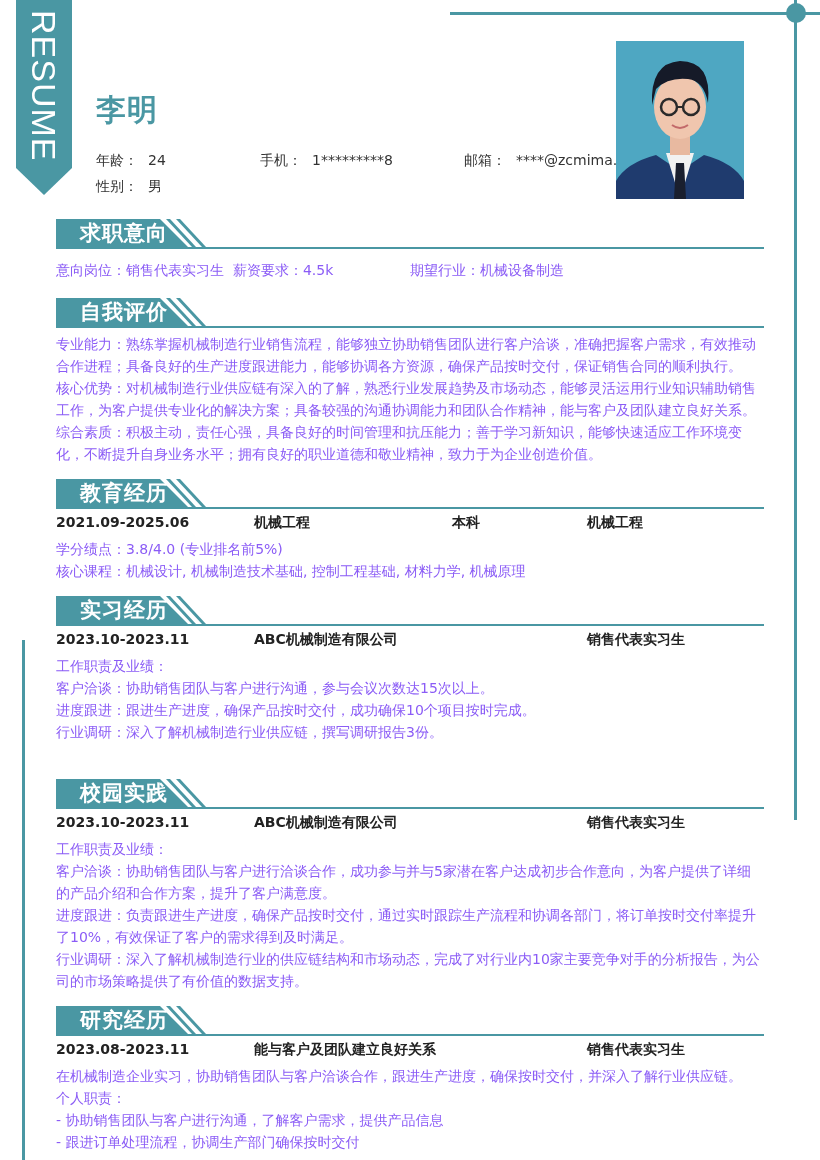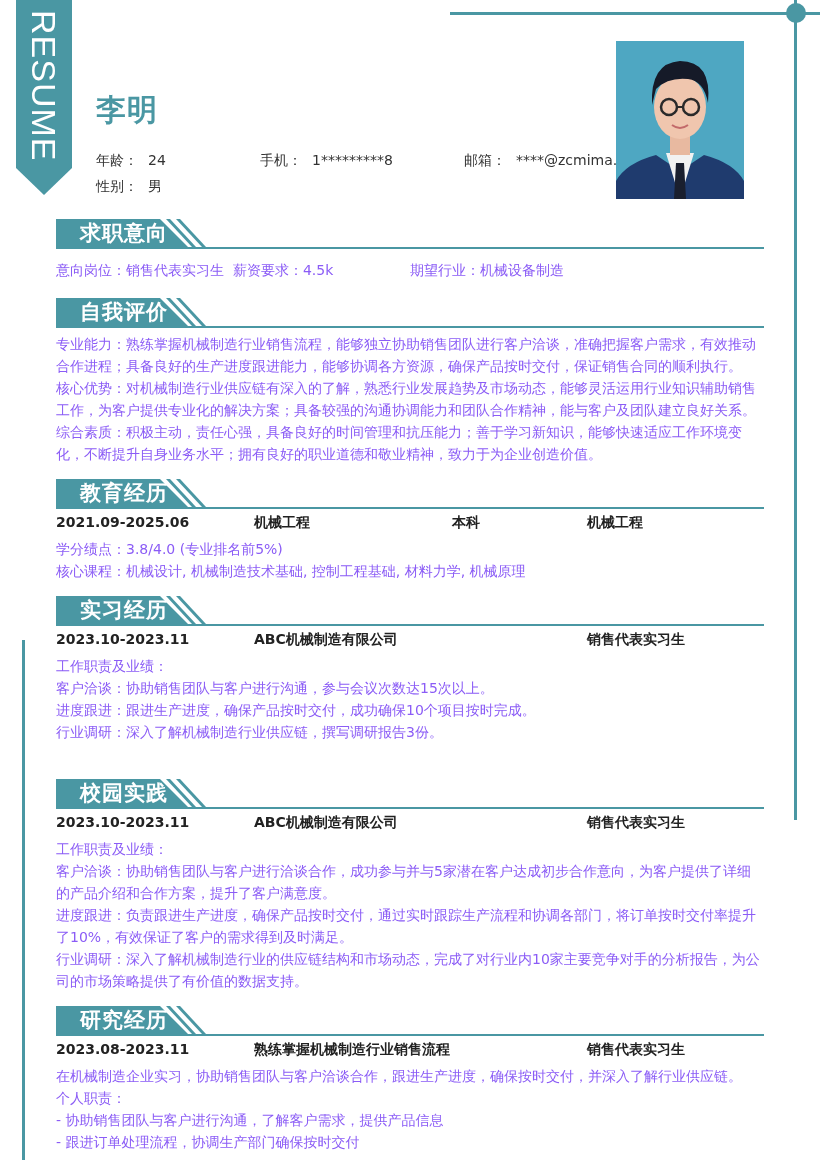--- a/index.html
+++ b/index.html
@@ -175,21 +175,21 @@
   <svg width="50" height="30">
       <polygon points="0,0 4,0 32,28 0,28" fill="#4a97a3"></polygon>
       <polygon points="10,0 14,0 40,28 36,28" fill="#4a97a3"></polygon>
       <polygon points="20,0 24,0 50,28 46,28" fill="#4a97a3"></polygon>
     </svg>
   <div class="title">研究经历</div>
   <div class="rule"></div>
 </div>
 <div class="row" style="top:1041px">
   <span style="left:0">2023.08-2023.11</span>
-  <span style="left:198px">熟练掌握机械制造行业销售流程</span>
+  <span style="left:198px">能与客户及团队建立良好关系</span>
   <span style="left:531px">销售代表实习生</span>
 </div>
 <div class="text" style="top:1065px">
   <p>在机械制造企业实习，协助销售团队与客户洽谈合作，跟进生产进度，确保按时交付，并深入了解行业供应链。</p>
   <p>个人职责：</p>
   <p>- 协助销售团队与客户进行沟通，了解客户需求，提供产品信息</p>
   <p>- 跟进订单处理流程，协调生产部门确保按时交付</p>
 </div>
 
 </body></html>

